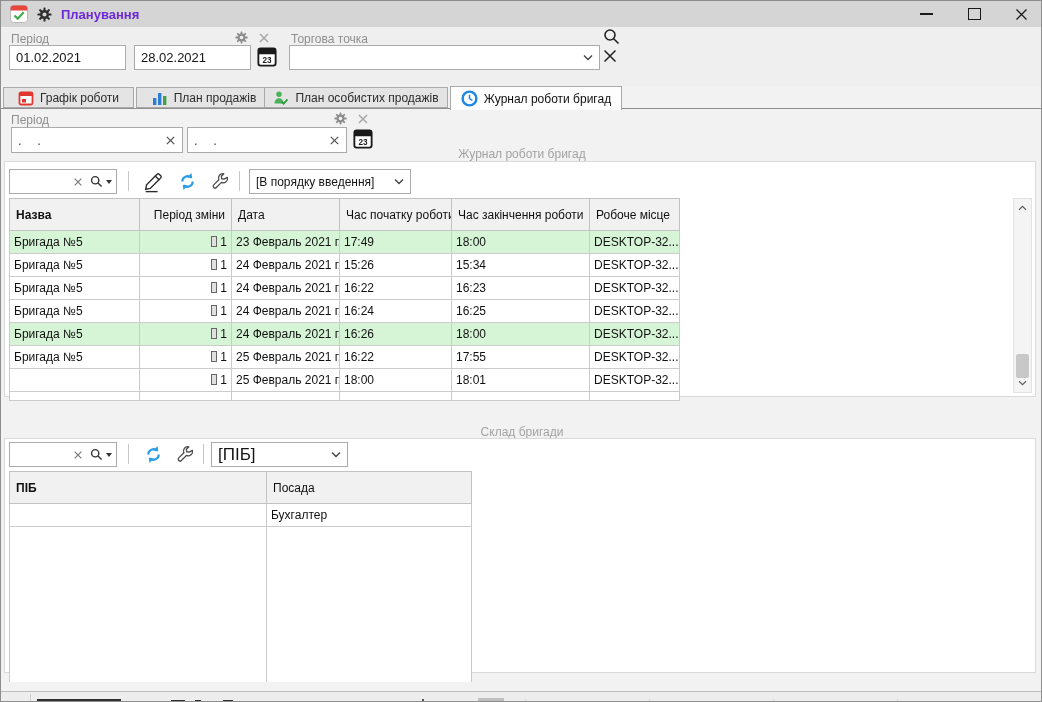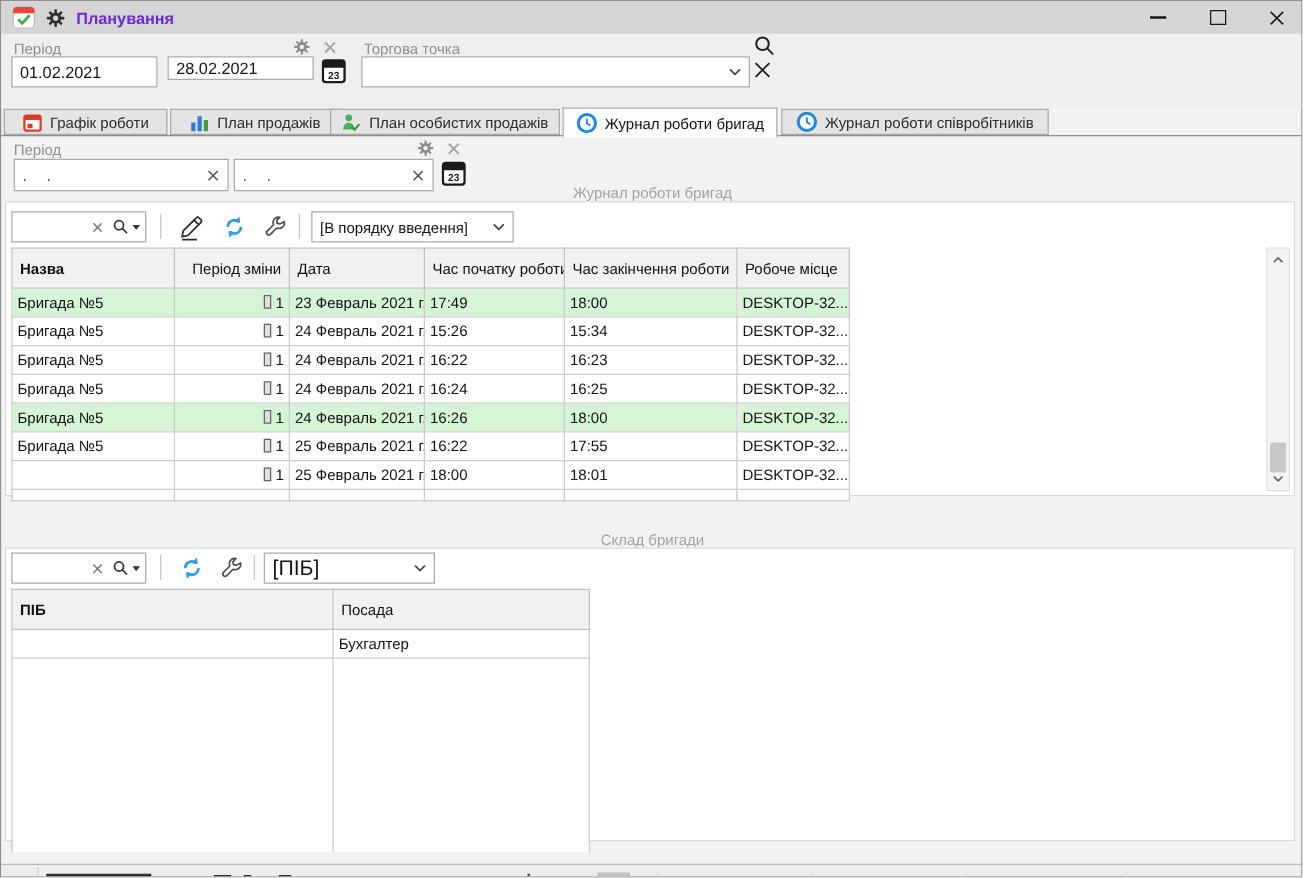--- a/index.html
+++ b/index.html
@@ -99,21 +99,21 @@
       </g>
       <circle cx="8" cy="8" r="2.2" fill="#efefef"></circle>
     </svg>
     <svg class="abs" style="left:257px;top:5px" width="12" height="12" viewBox="0 0 12 12">
         <path d="M2 2 L10 10 M10 2 L2 10" stroke="#a6a6a6" stroke-width="1.5"></path>
       </svg>
 
     <div class="inputbox" style="left:8px;top:18px;width:117px;height:25px">
       <span>01.02.2021</span>
     </div>
-    <div class="inputbox" style="left:133px;top:18px;width:117px;height:19px">
+    <div class="inputbox" style="left:133px;top:18px;width:117px;height:25px">
       <span>28.02.2021</span>
     </div>
     <svg class="abs" style="left:256px;top:19px" width="20" height="22" viewBox="0 0 22 24">
       <rect x="1.5" y="2.5" width="19" height="19" rx="2.5" fill="#fff" stroke="#1a1a1a" stroke-width="2"></rect>
       <path d="M1.5 5 a2.5 2.5 0 0 1 2.5 -2.5 h14 a2.5 2.5 0 0 1 2.5 2.5 v4 h-19 z" fill="#1a1a1a"></path>
       <text x="11" y="18.5" font-size="9" font-weight="bold" text-anchor="middle" fill="#1a1a1a">23</text>
     </svg>
 
     <span class="lbl" style="left:290px;top:5px">Торгова точка</span>
     <div class="inputbox combo" style="left:288px;top:18px;width:311px;height:25px">
@@ -161,27 +161,20 @@
   </div>
 
   <div class="tab active" style="left:449px;width:172px">
     <svg width="17" height="17" viewBox="0 0 18 18">
       <circle cx="9" cy="9" r="7.3" fill="#fff" stroke="#1e88e5" stroke-width="2.6"></circle>
       <path d="M9 5 v4.2 l3 1.8" stroke="#1e88e5" stroke-width="1.6" fill="none"></path>
     </svg>
     <span>Журнал роботи бригад</span>
   </div>
 
-  <div class="tab" style="left:624px;width:214px">
-    <svg width="17" height="17" viewBox="0 0 18 18">
-      <circle cx="9" cy="9" r="7.3" fill="#fff" stroke="#1e88e5" stroke-width="2.6"></circle>
-      <path d="M9 5 v4.2 l3 1.8" stroke="#1e88e5" stroke-width="1.6" fill="none"></path>
-    </svg>
-    <span>Журнал роботи співробітників</span>
-  </div>
 
   <div class="content-bg"></div>
 
   <span class="lbl" style="left:10px;top:112px">Період</span>
   <svg class="abs" style="left:333px;top:111px" width="13" height="13" viewBox="0 0 16 16">
     <g fill="#8d8d8d">
       <rect x="6.9" y="0.5" width="2.2" height="15" rx="0.6"></rect>
       <rect x="6.9" y="0.5" width="2.2" height="15" rx="0.6" transform="rotate(45 8 8)"></rect>
       <rect x="6.9" y="0.5" width="2.2" height="15" rx="0.6" transform="rotate(90 8 8)"></rect>
       <rect x="6.9" y="0.5" width="2.2" height="15" rx="0.6" transform="rotate(135 8 8)"></rect>

